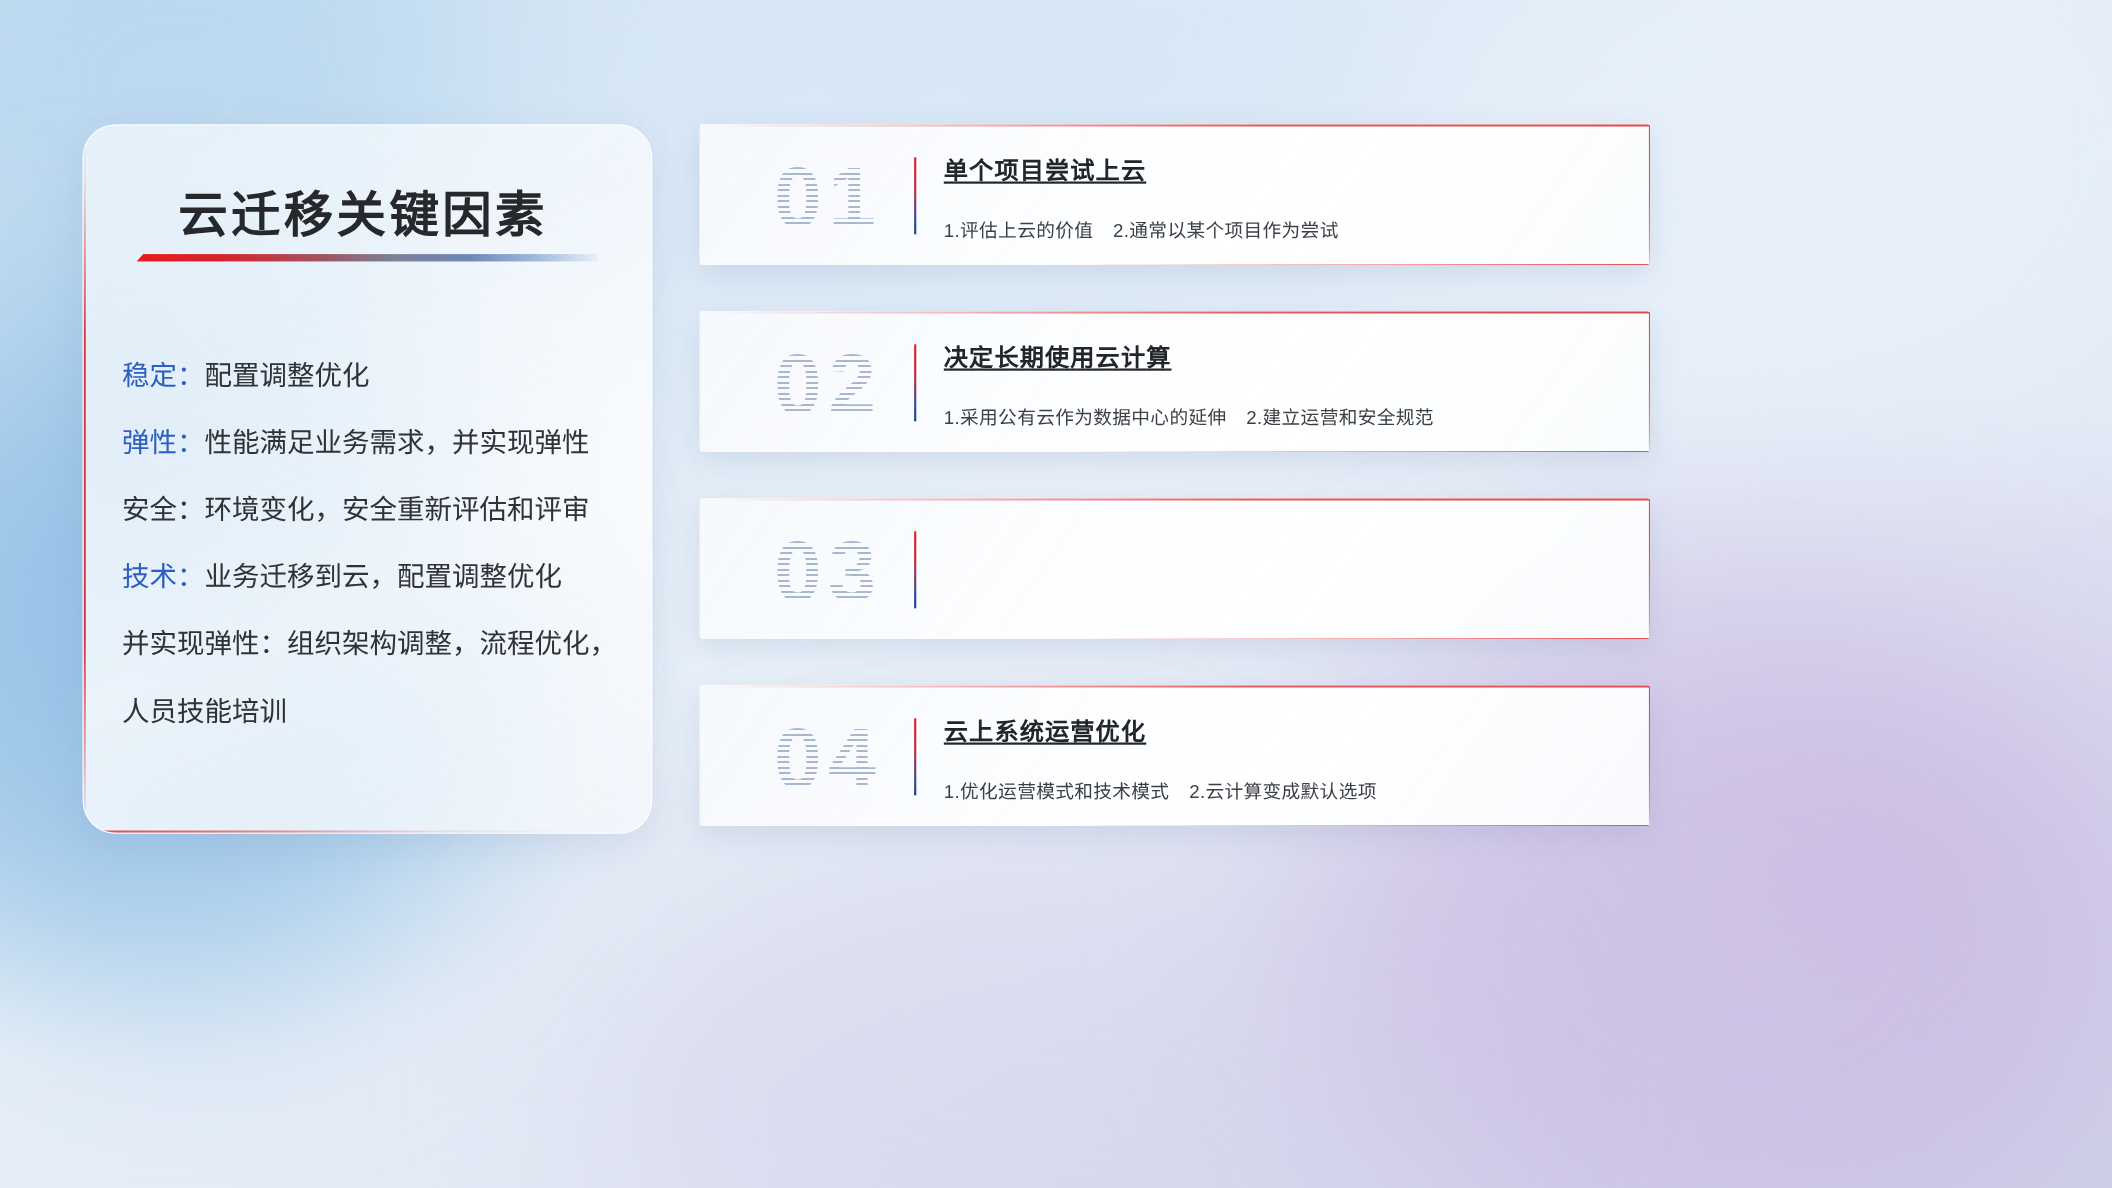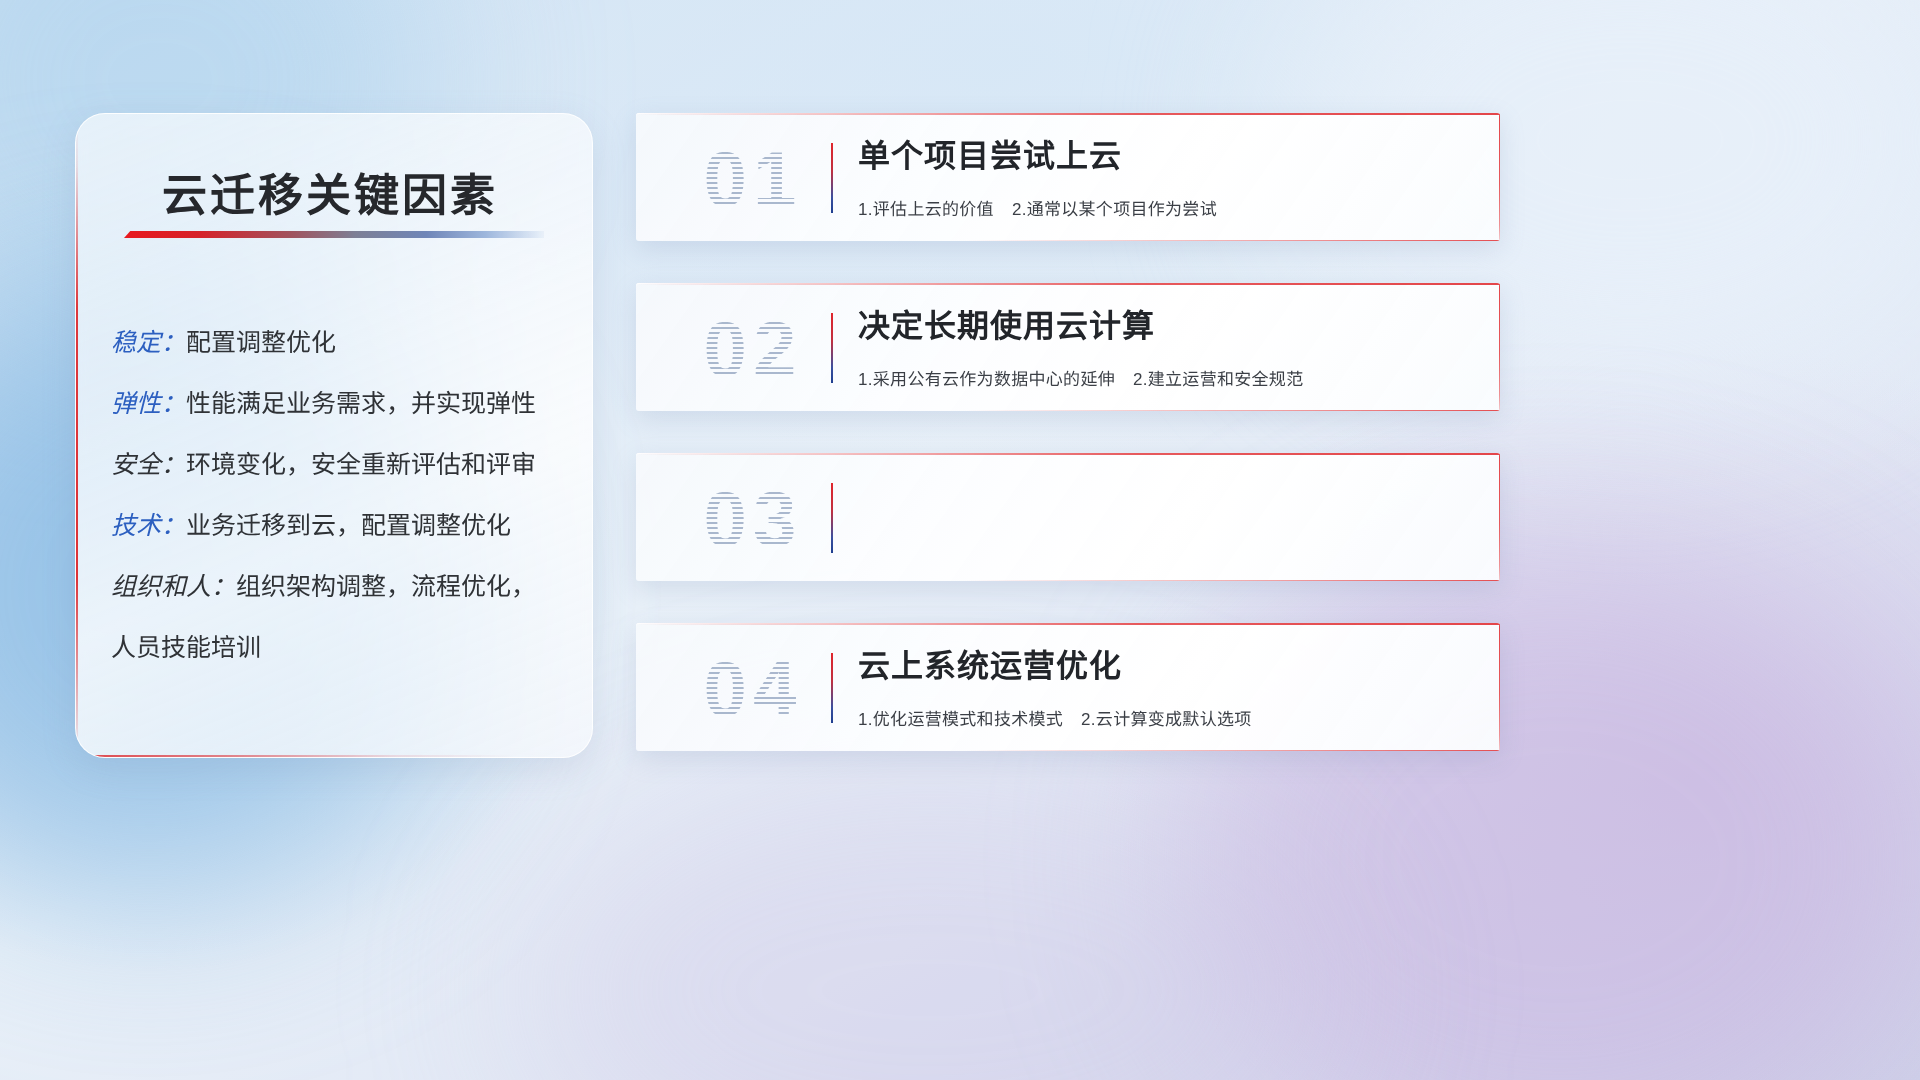--- a/index.html
+++ b/index.html
@@ -116,21 +116,21 @@
     top: 198px;
     right: 22px;
   }
   .factor-row {
     font-size: 25px;
     line-height: 61px;
     color: #2f3236;
     white-space: nowrap;
   }
   .factor-row.wrapline { margin-top: 0; }
-  .factor-key { color: #2c5fc0; font-style: italic; }
+  .factor-key { color: #2c5fc0; }
   .factor-key.neutral { color: #2f3236; }
 
   
   #cards {
     position: absolute;
     left: 636px;
     top: 113px;
     width: 864px;
   }
   .step-card {
@@ -214,25 +214,26 @@
     background: linear-gradient(180deg, #e0252c 0%, #c03040 40%, #3a4f9e 78%, #1f3f8f 100%);
   }
 
   .card-body {
     position: absolute;
     left: 222px;
     top: 22px;
     right: 20px;
   }
   .card-title {
-    font-size: 32px;
+    font-size: 22px;
     font-weight: bold;
     color: #22252a;
     letter-spacing: 1px;
     line-height: 42px;
+    text-decoration: underline;
   }
   .card-desc {
     margin-top: 20px;
     font-size: 17px;
     color: #3b3f46;
     letter-spacing: 0.3px;
     line-height: 26px;
     white-space: nowrap;
   }
   .desc-gap { display: inline-block; width: 18px; }
@@ -262,21 +263,21 @@
       <div class="factor-row">
         <span class="factor-key">弹性：</span><span class="factor-text">性能满足业务需求，并实现弹性</span>
       </div>
       <div class="factor-row">
         <span class="factor-key neutral">安全：</span><span class="factor-text">环境变化，安全重新评估和评审</span>
       </div>
       <div class="factor-row">
         <span class="factor-key">技术：</span><span class="factor-text">业务迁移到云，配置调整优化</span>
       </div>
       <div class="factor-row">
-        <span class="factor-key neutral">组织和人：</span><span class="factor-text">组织架构调整，流程优化，</span>
+        <span class="factor-key neutral">并实现弹性：</span><span class="factor-text">组织架构调整，流程优化，</span>
       </div>
       <div class="factor-row wrapline">
         <span class="factor-text">人员技能培训</span>
       </div>
     </div>
   </div>
 
   <div id="cards">
 
     <div class="step-card">

